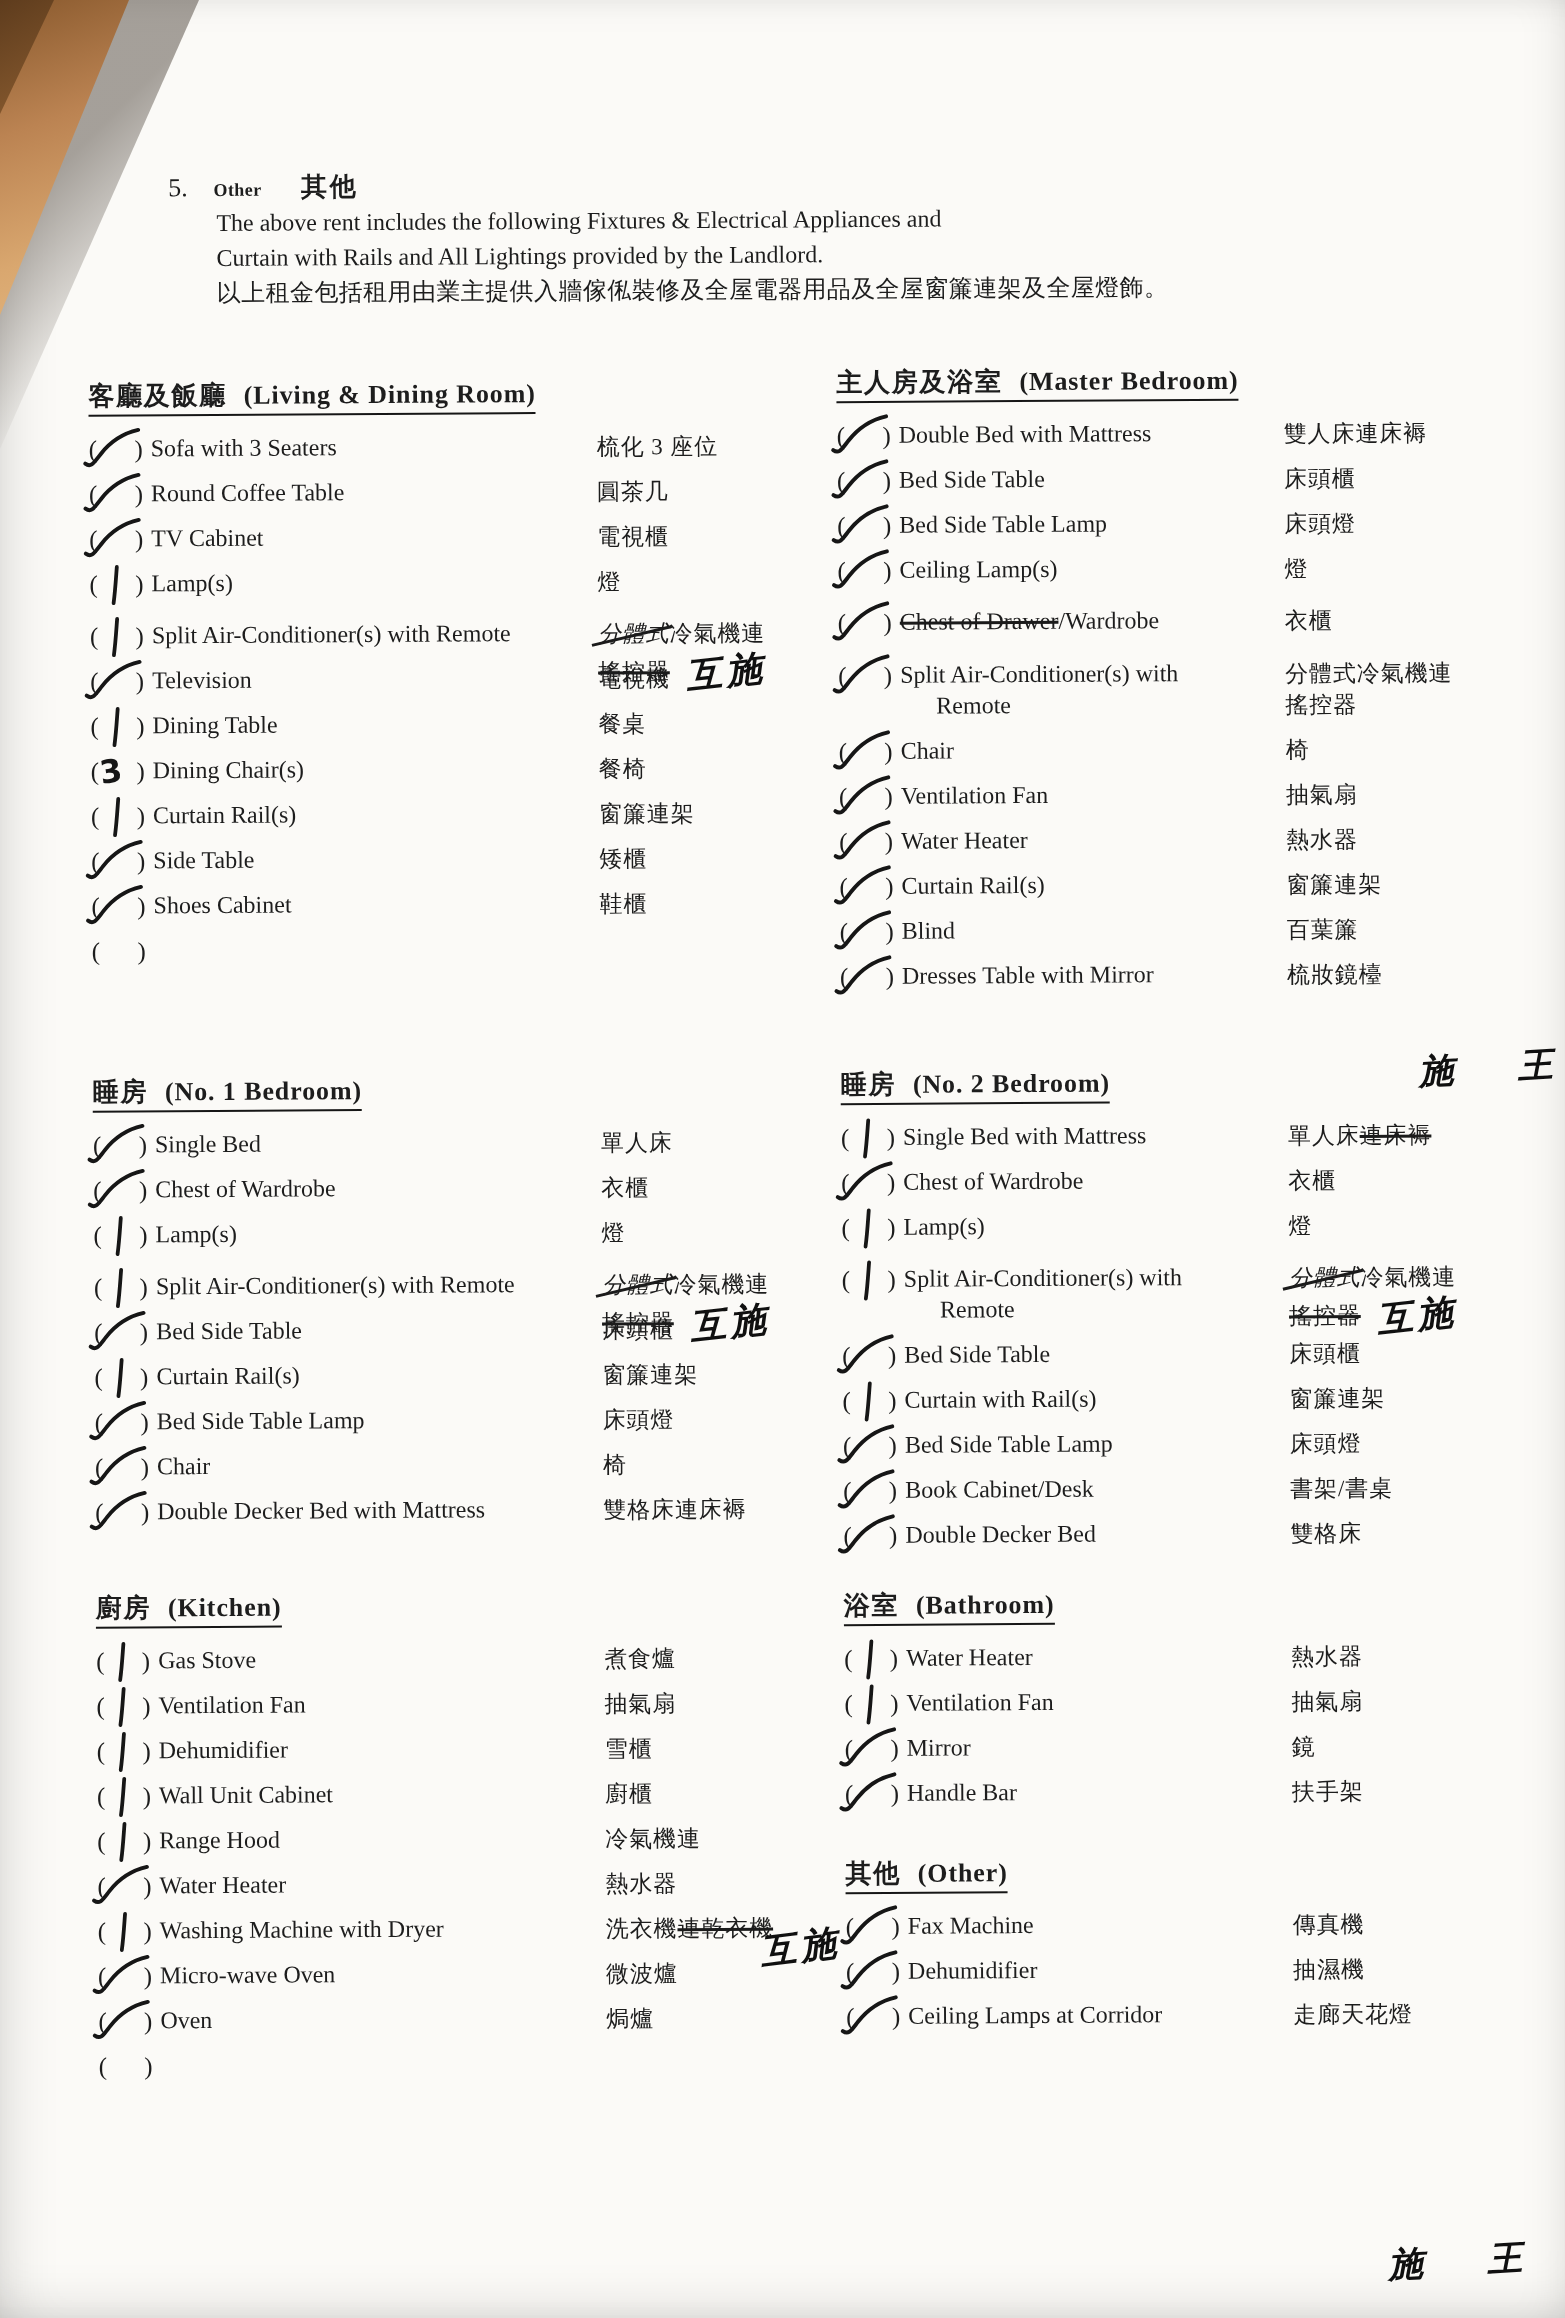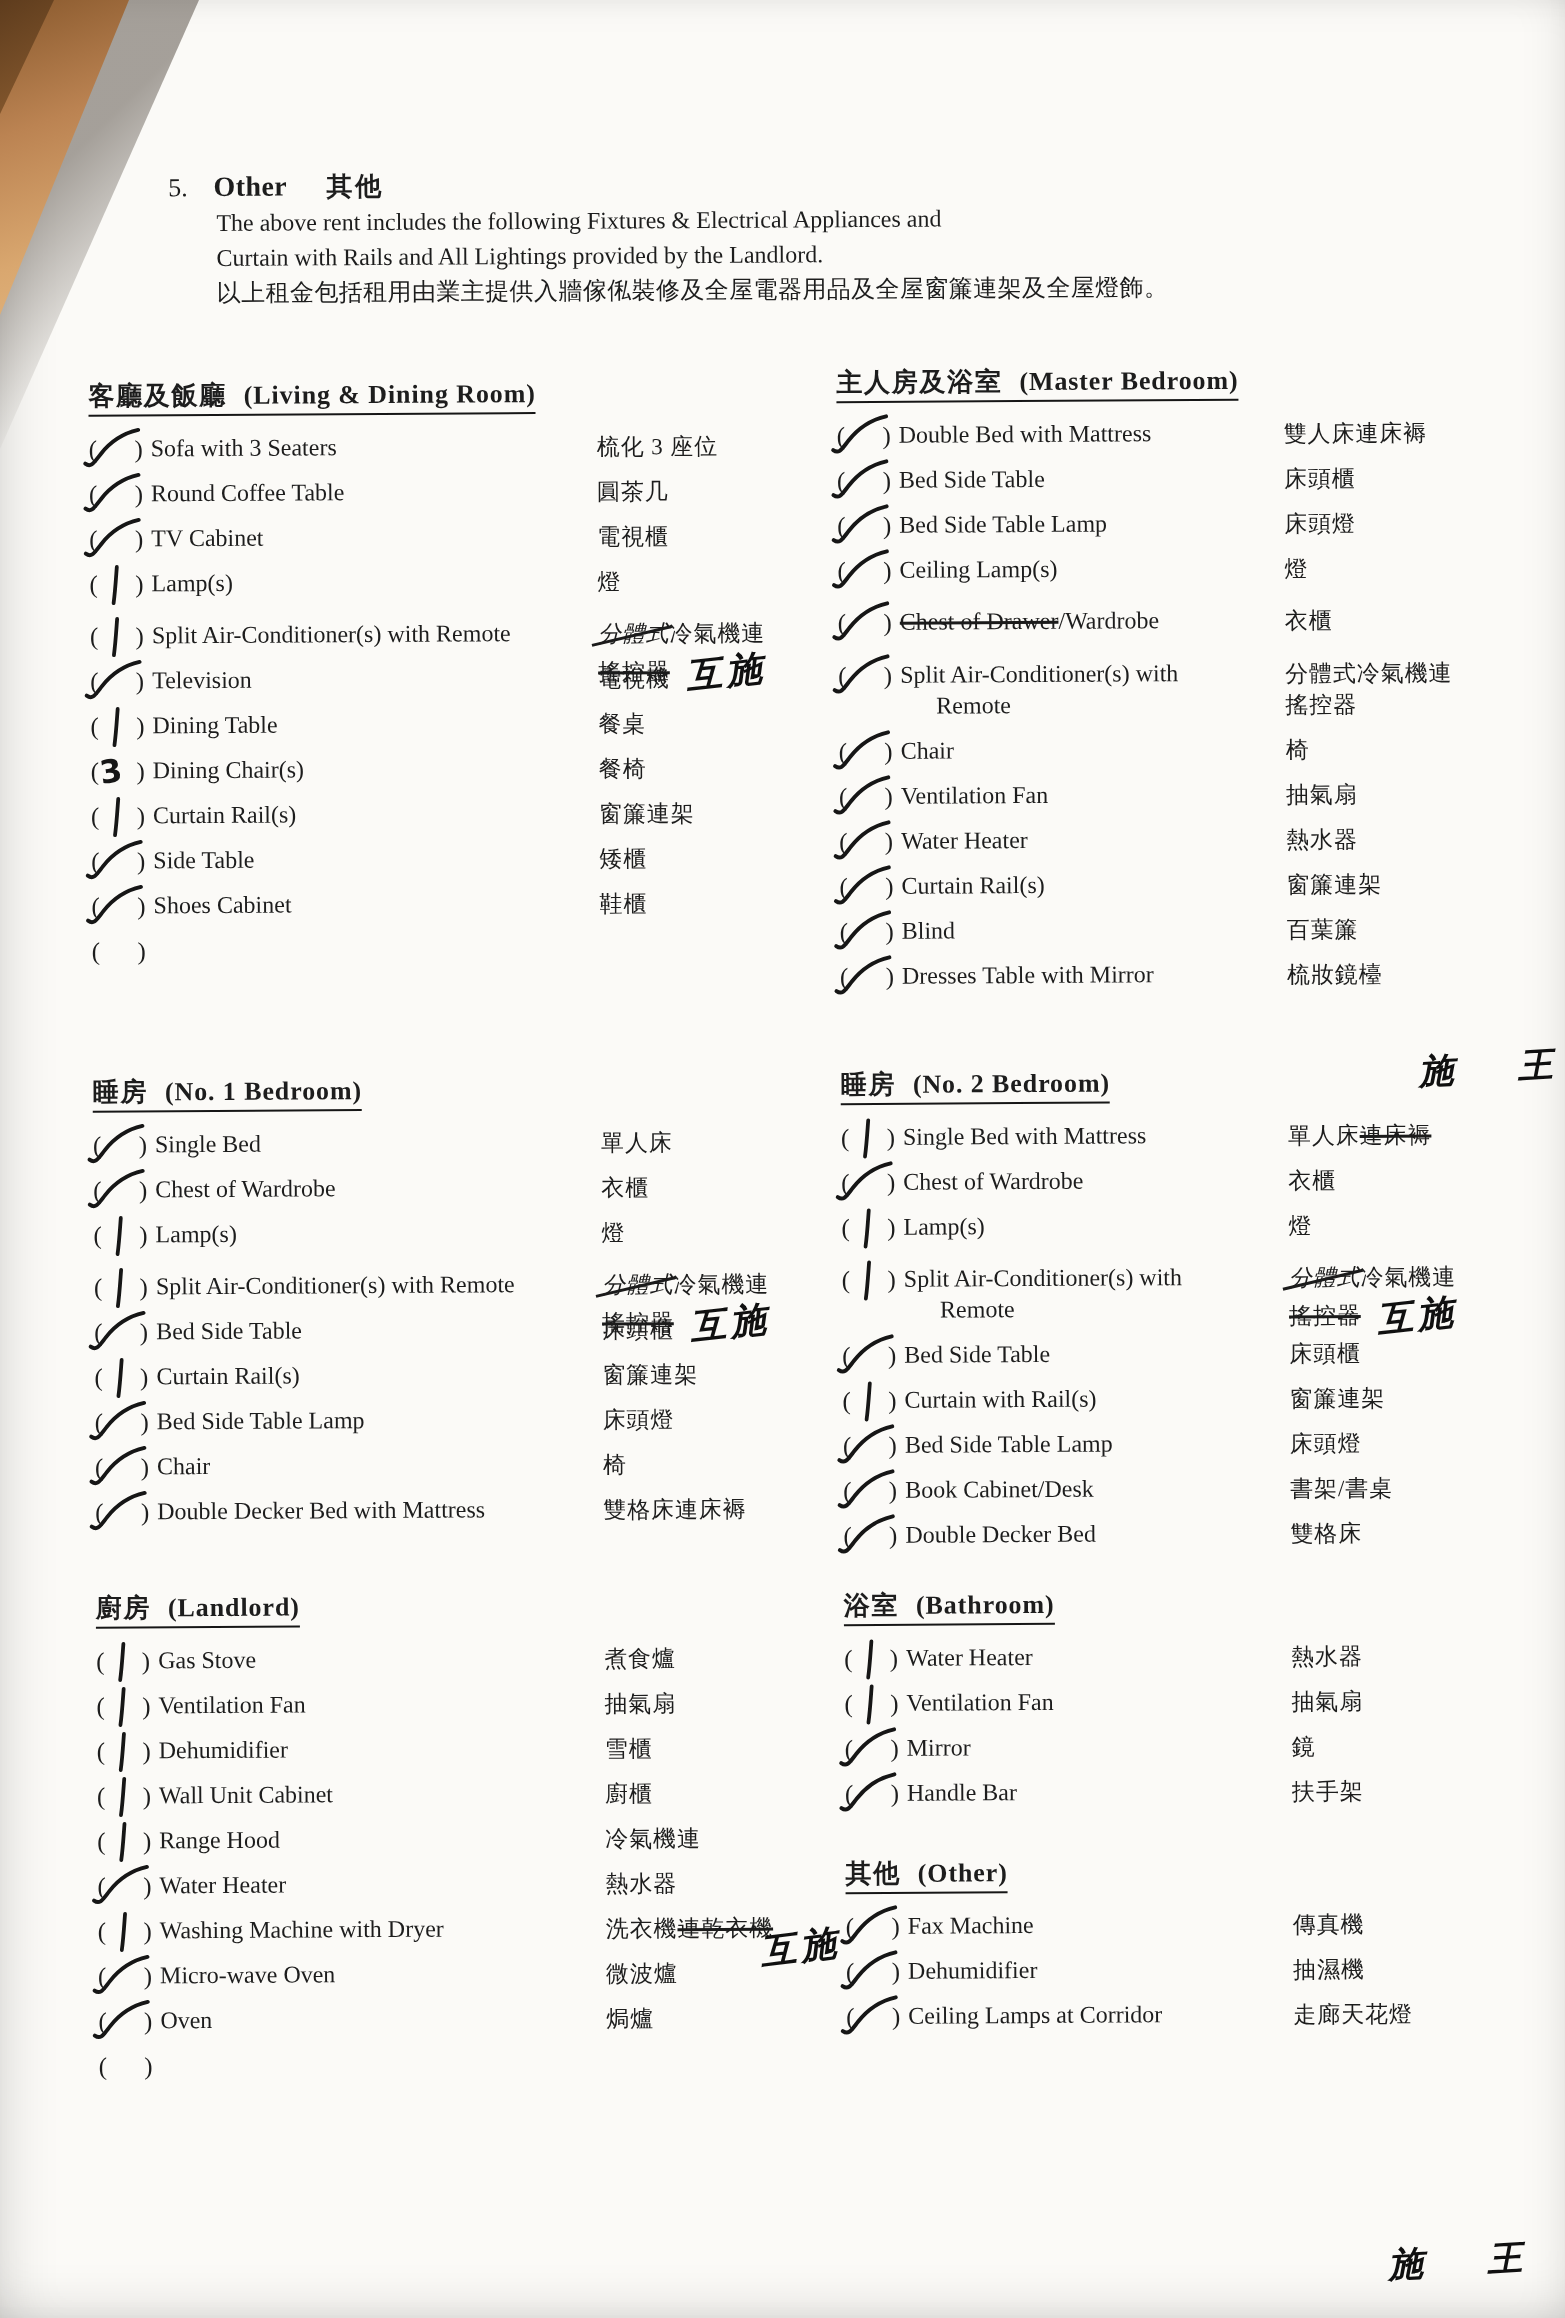--- a/index.html
+++ b/index.html
@@ -17,21 +17,21 @@
   .corner{position:absolute;left:0;top:0;width:129px;height:315px;
         clip-path:polygon(0 0,129px 0,0 315px);
         background:linear-gradient(160deg,#8a5a2e 0%,#bb8352 38%,#d9a76f 75%,#e2b57e 100%);}
   .corner-dark{position:absolute;left:0;top:0;width:54px;height:114px;
         clip-path:polygon(0 0,54px 0,0 114px);
         background:linear-gradient(150deg,#5e3c1d,#8a5c30);}
   #content{position:absolute;left:0;top:0;width:1566px;height:2319px;
         transform:rotate(-.35deg);transform-origin:55% 0;}
   .doc-header{position:absolute;left:167px;top:166px;white-space:nowrap;}
   .doc-header .num{font-size:26px;}
-  .doc-header .ten{font-weight:bold;font-size:28px;margin-left:22.4px;letter-spacing:0.4px;}
+  .doc-header .ten{font-weight:bold;font-size:18px;margin-left:22.4px;letter-spacing:0.4px;}
   .doc-header .tzh{font-weight:bold;font-size:26px;margin-left:36px;letter-spacing:2.6px;}
   .doc-para{position:absolute;left:215px;top:202px;width:1088px;font-size:24px;line-height:35px;}
   .doc-para .zhline{font-size:24px;letter-spacing:0.4px;}
   .section{position:absolute;width:748px;}
   .sec-living-dining{left:86px;top:376px;}
   .sec-master-bedroom{left:834px;top:367px;width:716px;}
   .sec-no1-bedroom{left:86px;top:1072px;}
   .sec-no2-bedroom{left:834px;top:1069px;width:716px;}
   .sec-kitchen{left:86px;top:1588px;}
   .sec-bathroom{left:834px;top:1590px;width:716px;}
@@ -735,21 +735,21 @@
               </span>
     <span class="en"><span>Double Decker Bed</span></span>
     <span class="zh">
                 <span class="zline"><span>雙格床</span></span>
               </span>
   </div>
           </div>
   </section>
         <section class="section sec-kitchen col-left">
     <h2 class="sec-head">
-      <span class="t-zh">廚房 </span><span class="t-en">(Landlord)</span>
+      <span class="t-zh">廚房 </span><span class="t-en">(Kitchen)</span>
     </h2>
     <div class="items">
             <div class="row">
     <span class="cb">
                 <span class="p">(</span>
                 <span class="mark-slot">
                   <svg class="mk-one" viewBox="0 0 20 50">
                     <path d="M12 4 C11 16 10 32 8 46" fill="none" stroke="#161616" stroke-width="4.4" stroke-linecap="round"></path>
                   </svg>
                 </span>

